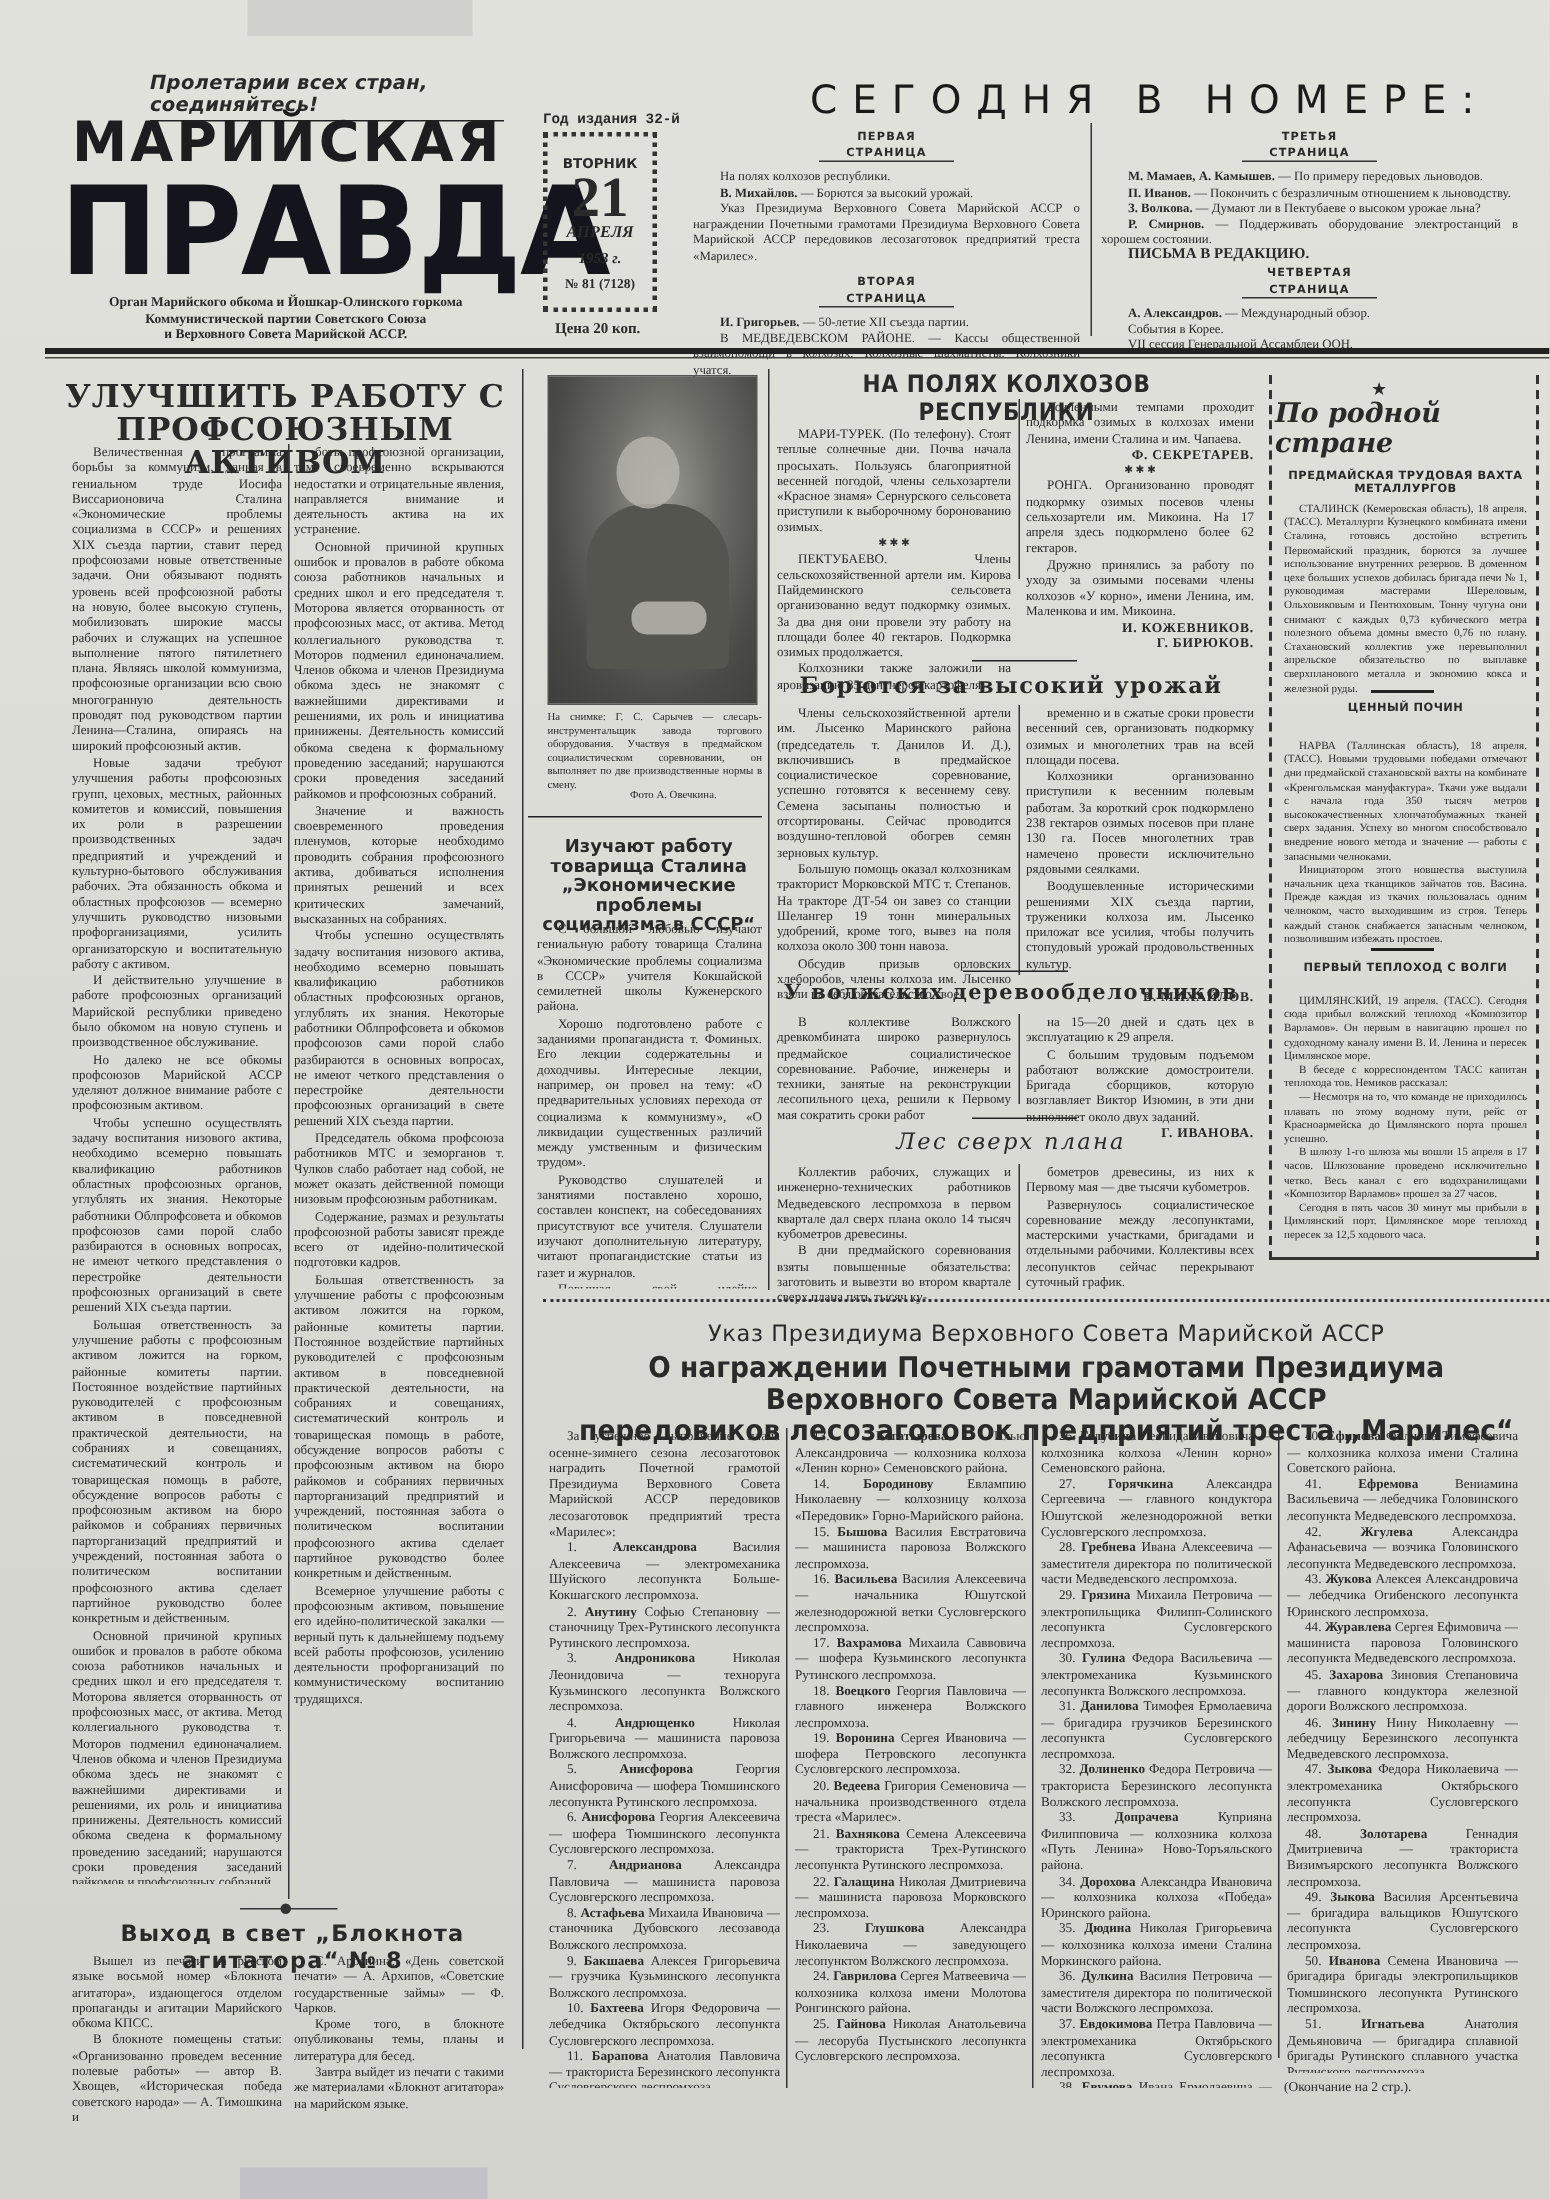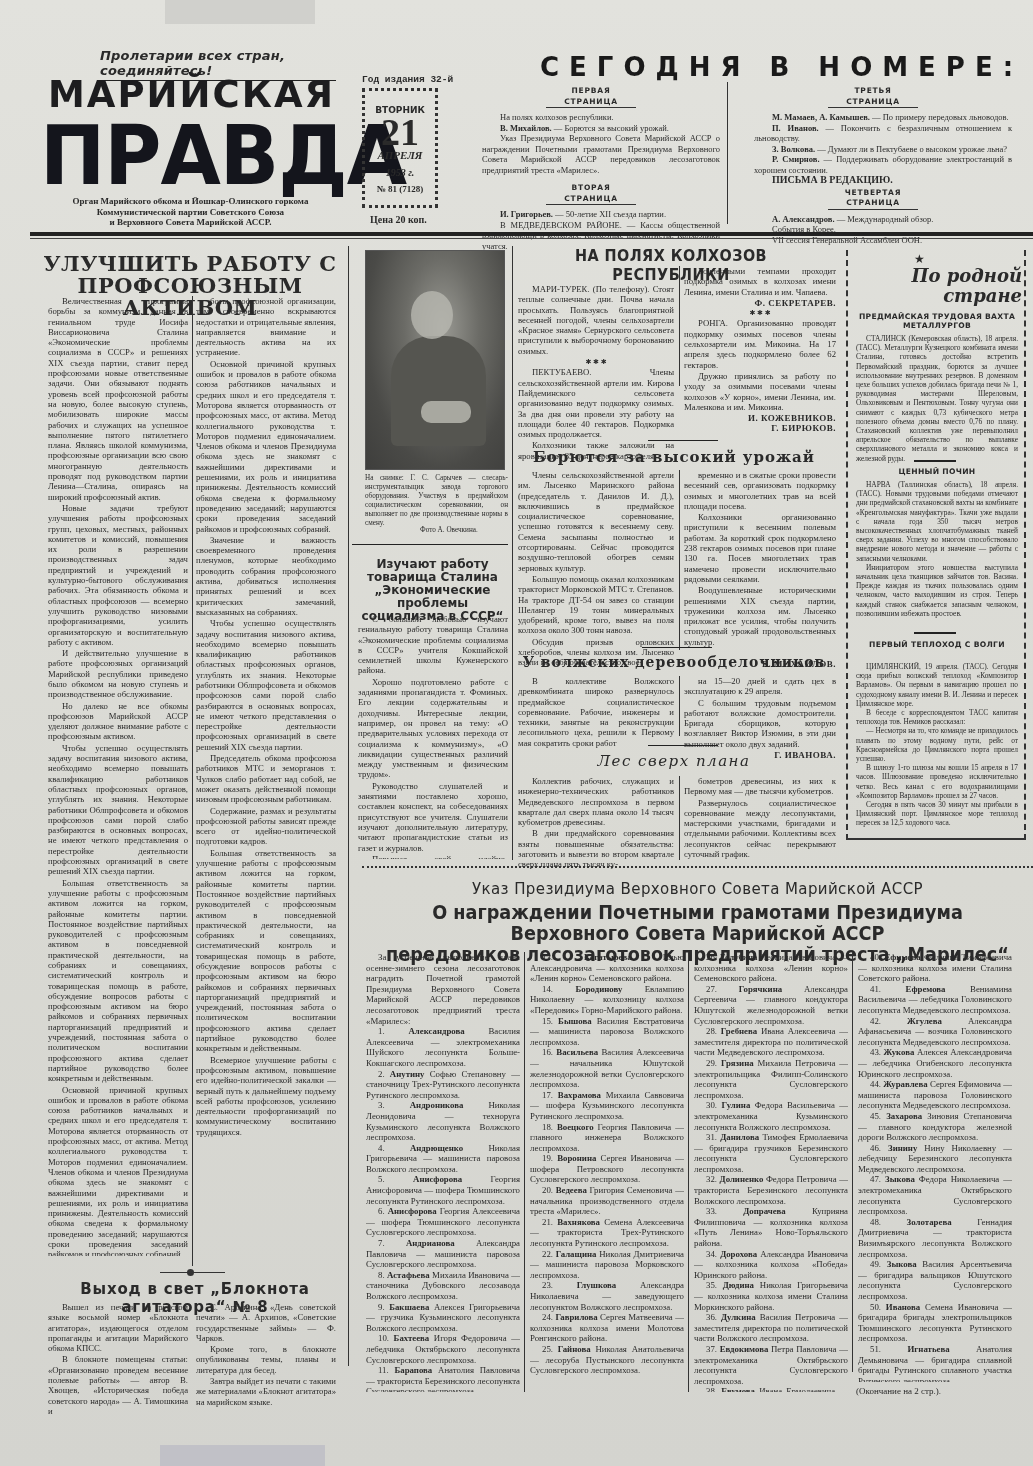--- a/index.html
+++ b/index.html
@@ -15,24 +15,24 @@
 
   .year { position: absolute; left: 362px; top: 74px; font-size: 9.5px; font-weight: bold; font-family: "Liberation Mono", monospace; }
   .datebox { position: absolute; left: 362px; top: 88px; width: 76px; height: 120px; border: 3px dotted #333; text-align: center; padding-top: 14px; }
   .datebox .dow { font-size: 9px; font-weight: bold; font-family: "DejaVu Sans", sans-serif; }
   .datebox .day { font-size: 38px; font-weight: bold; line-height: 34px; }
   .datebox .month { font-size: 11px; font-style: italic; font-weight: bold; }
   .datebox .yr { font-size: 10px; font-style: italic; font-weight: bold; margin-top: 6px; }
   .datebox .num { font-size: 9px; font-weight: bold; margin-top: 6px; }
   .price { position: absolute; left: 370px; top: 214px; font-size: 10px; font-weight: bold; }
 
-  .today-title { position: absolute; left: 540px; top: 52px; font-family: "DejaVu Sans", sans-serif; font-weight: bold; font-size: 26px; letter-spacing: 10px; color: #1a1a1a; }
+  .today-title { position: absolute; left: 540px; top: 52px; font-family: "DejaVu Sans", sans-serif; font-weight: normal; font-size: 26px; letter-spacing: 10px; color: #1a1a1a; }
   .toc-col { position: absolute; font-size: 8.5px; line-height: 10.5px; }
   .toc-col .sec { text-align: center; font-weight: bold; font-size: 7.5px; letter-spacing: .8px; margin: 2px auto 4px; border-bottom: 1.2px solid #333; width: 90px; font-family: "DejaVu Sans", sans-serif; }
-  .toc-col p { text-indent: 18px; text-align: justify; margin-left: 20px; }
+  .toc-col p { text-indent: 18px; text-align: justify; }
   .toc-col p b { font-weight: bold; }
   .toc-col .letters { font-weight: bold; font-size: 10px; text-indent: 0; padding-left: 18px; }
   .toc-divider { position: absolute; left: 727px; top: 82px; width: 1px; height: 142px; border-left: 1.5px solid #333; }
 
   .rule-thick { position: absolute; left: 30px; top: 232px; width: 1003px; height: 4px; background: #222; }
   .rule-thin { position: absolute; left: 30px; top: 238px; width: 1003px; height: 1px; background: #444; }
 
   .col-text { position: absolute; font-size: 8.7px; line-height: 10.3px; text-align: justify; }
   .col-text p { text-indent: 14px; margin-bottom: 1px; }
   .vline { position: absolute; width: 1px; background: #333; }
@@ -45,21 +45,21 @@
   .caption { position: absolute; left: 365px; top: 474px; width: 143px; font-size: 7.2px; line-height: 9px; text-align: justify; }
   .credit { position: absolute; left: 420px; top: 526px; font-size: 7.2px; }
   .sub-h { position: absolute; text-align: center; font-weight: bold; font-family: "DejaVu Sans", sans-serif; }
 
   .kolhoz-h { position: absolute; left: 512px; top: 246px; width: 318px; text-align: center; font-family: "DejaVu Sans", sans-serif; font-weight: bold; font-size: 16px; letter-spacing: .5px; transform: scaleX(.9); }
   .byline { text-align: right; font-weight: bold; font-size: 9px; letter-spacing: .5px; }
   .stars { text-align: center; font-size: 7px; }
 
   .rodnoy { position: absolute; left: 846px; top: 250px; width: 180px; height: 590px; border-left: 2px dashed #333; border-right: 2px dashed #333; border-bottom: 2px solid #333; }
   .rodnoy-star { position: absolute; left: 914px; top: 252px; font-size: 12px; }
-  .rodnoy-h { position: absolute; left: 850px; top: 266px; width: 172px; text-align: right; font-style: italic; font-weight: bold; font-size: 18px; line-height: 20px; font-family: "DejaVu Serif", serif; }
+  .rodnoy-h { position: absolute; left: 850px; top: 266px; width: 172px; text-align: left; font-style: italic; font-weight: bold; font-size: 18px; line-height: 20px; font-family: "DejaVu Serif", serif; }
   .rodnoy-sub { position: absolute; text-align: center; font-weight: bold; font-size: 7.6px; line-height: 9px; letter-spacing: .3px; font-family: "DejaVu Sans", sans-serif; }
   .rodnoy-text { position: absolute; font-size: 7.4px; line-height: 9.2px; text-align: justify; }
   .rodnoy-text p { text-indent: 10px; }
   .short-rule { position: absolute; height: 2px; background: #222; }
 
   .wavy { position: absolute; left: 362px; top: 866px; width: 671px; height: 4px; border-top: 2px dotted #333; }
   .ukaz-pre { position: absolute; left: 362px; top: 880px; width: 671px; text-align: center; font-size: 15px; font-family: "DejaVu Sans", sans-serif; letter-spacing: .4px; }
   .ukaz-h { position: absolute; left: 362px; top: 902px; width: 671px; text-align: center; font-family: "DejaVu Sans", sans-serif; font-weight: bold; font-size: 19px; line-height: 21px; transform: scaleX(.93); transform-origin: center; }
   .ukaz-col { position: absolute; font-size: 8.8px; line-height: 10.6px; text-align: justify; }
   .ukaz-col p { text-indent: 12px; }
@@ -233,21 +233,21 @@
 
   <div class="rodnoy"></div>
   <div class="rodnoy-star">★</div>
   <div class="rodnoy-h">По родной стране</div>
   <div class="rodnoy-sub" style="left:856px; top:312px; width:162px;">ПРЕДМАЙСКАЯ ТРУДОВАЯ ВАХТА МЕТАЛЛУРГОВ</div>
   <div class="rodnoy-text" style="left:856px; top:334px; width:162px; height:138px; overflow:hidden;">
     <p>СТАЛИНСК (Кемеровская область), 18 апреля. (ТАСС). Металлурги Кузнецкого комбината имени Сталина, готовясь достойно встретить Первомайский праздник, борются за лучшее использование внутренних резервов. В доменном цехе больших успехов добилась бригада печи № 1, руководимая мастерами Шереловым, Ольховиковым и Пентюховым. Тонну чугуна они снимают с каждых 0,73 кубического метра полезного объема домны вместо 0,76 по плану. Стахановский коллектив уже перевыполнил апрельское обязательство по выплавке сверхпланового металла и экономию кокса и железной руды.</p>
   </div>
   <div class="short-rule" style="left:914px; top:460px; width:42px;"></div>
   <div class="rodnoy-sub" style="left:856px; top:467px; width:162px;">ЦЕННЫЙ ПОЧИН</div>
-  <div class="rodnoy-text" style="left:856px; top:480px; width:162px; height:146px; overflow:hidden;">
+  <div class="rodnoy-text" style="left:856px; top:492px; width:162px; height:146px; overflow:hidden;">
     <p>НАРВА (Таллинская область), 18 апреля. (ТАСС). Новыми трудовыми победами отмечают дни предмайской стахановской вахты на комбинате «Кренгольмская мануфактура». Ткачи уже выдали с начала года 350 тысяч метров высококачественных хлопчатобумажных тканей сверх задания. Успеху во многом способствовало внедрение нового метода и значение — работы с запасными челноками.</p>
     <p>Инициатором этого новшества выступила начальник цеха тканщиков зайчатов тов. Васина. Прежде каждая из ткачих пользовалась одним челноком, часто выходившим из строя. Теперь каждый станок снабжается запасным челноком, позволившим избежать простоев.</p>
   </div>
   <div class="short-rule" style="left:914px; top:632px; width:42px;"></div>
   <div class="rodnoy-sub" style="left:856px; top:640px; width:162px;">ПЕРВЫЙ ТЕПЛОХОД С ВОЛГИ</div>
   <div class="rodnoy-text" style="left:856px; top:662px; width:162px; height:174px; overflow:hidden;">
     <p>ЦИМЛЯНСКИЙ, 19 апреля. (ТАСС). Сегодня сюда прибыл волжский теплоход «Композитор Варламов». Он первым в навигацию прошел по судоходному каналу имени В. И. Ленина и пересек Цимлянское море.</p>
     <p>В беседе с корреспондентом ТАСС капитан теплохода тов. Немиков рассказал:</p>
     <p>— Несмотря на то, что команде не приходилось плавать по этому водному пути, рейс от Красноармейска до Цимлянского порта прошел успешно.</p>
     <p>В шлюзу 1-го шлюза мы вошли 15 апреля в 17 часов. Шлюзование проведено исключительно четко. Весь канал с его водохранилищами «Композитор Варламов» прошел за 27 часов.</p>

